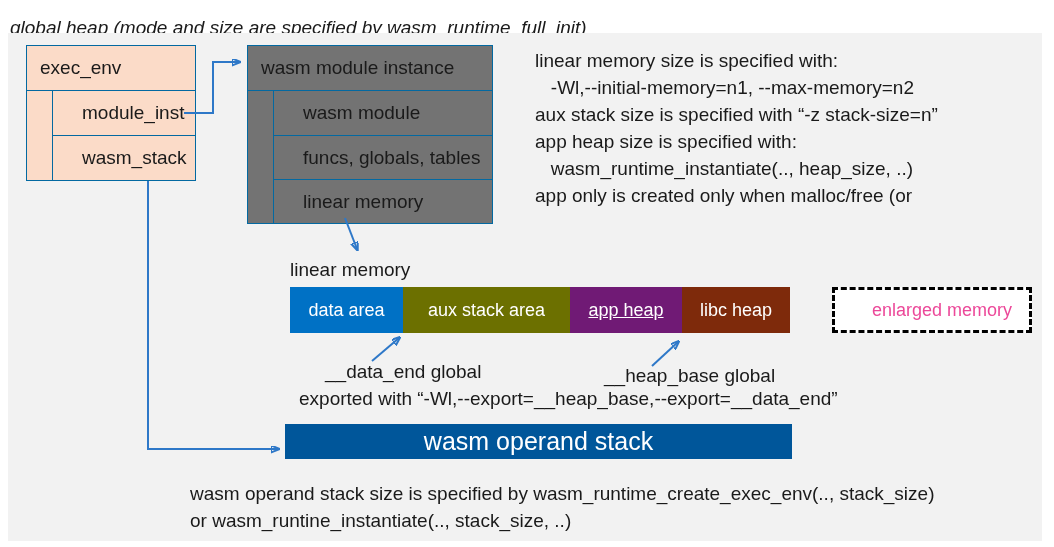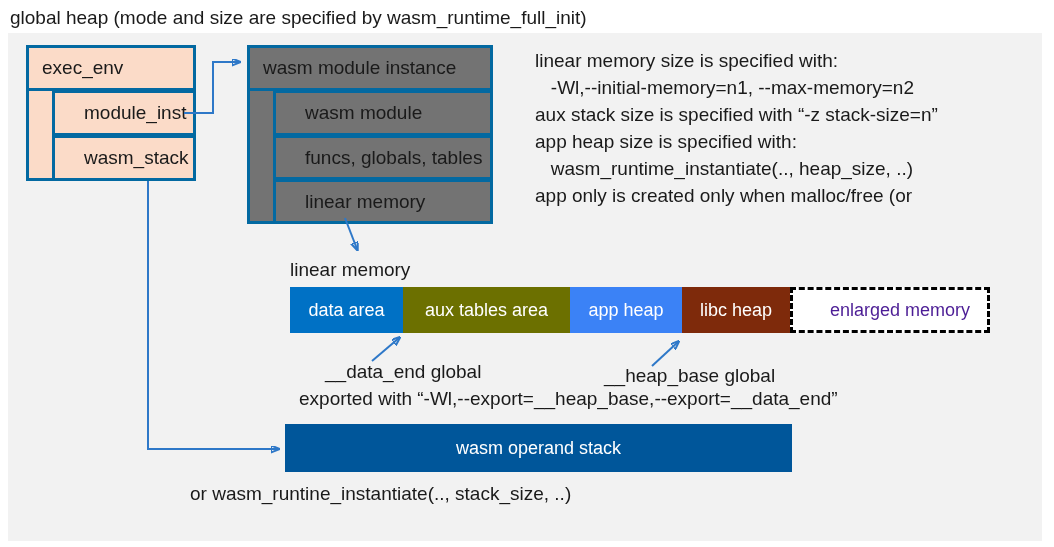--- a/index.html
+++ b/index.html
@@ -2,51 +2,51 @@
 <html><head>
 <meta charset="utf-8">
 <style>
   html,body { margin:0; padding:0; background:#ffffff; }
   #canvas {
     position:relative; width:1054px; height:547px;
     font-family:"Liberation Sans", sans-serif;
     color:#1a1a1a; overflow:hidden; background:#ffffff;
   }
   .abs { position:absolute; }
-  #page-title { left:10px; top:7px; font-size:19px; }
+  #page-title { left:10px; top:17px; font-size:19px;font-style:italic; }
   #panel { left:8px; top:33px; width:1034px; height:508px; background:#f2f2f2; }
 
   
-  .cell { position:absolute; border:3px solid #0369a1; box-sizing:border-box;
+  .cell { position:absolute; border:1px solid #0369a1; box-sizing:border-box;
           display:flex; align-items:center; font-size:19px; }
   .peach { background:#fbdbc8; }
   .cream { background:#737373; }
   .cell.header { padding-left:13px; }
   .cell.row { padding-left:29px; }
 
   
   .note-line { white-space:pre; font-size:19px; line-height:27px; }
 
   
   .seg { position:absolute; top:287px; height:46px; display:flex; align-items:center;
          justify-content:center; color:#ffffff; font-size:18px; box-sizing:border-box; }
   #seg-data     { left:290px; width:113px; background:#0071c5;text-align:right; }
   #seg-aux      { left:403px; width:167px; background:#6c7000; }
-  #seg-appheap  { left:570px; width:112px; background:#3b82f6; }
+  #seg-appheap  { left:570px; width:112px; background:#701a75;text-decoration:underline; }
   #seg-libcheap { left:682px; width:108px; background:#7e2a0b; }
-  #seg-enlarged { left:790px; width:200px; background:#ffffff; color:#4c1d95;
+  #seg-enlarged { left:832px; width:200px; background:#ffffff; color:#ec4899;
                   border:3px dashed #000000;padding-left:20px; }
 
   #lm-label { left:290px; top:259px; font-size:19px; }
   #data-end-label  { left:325px; top:361px; font-size:19px; }
   #heap-base-label { left:604px; top:365px; font-size:19px; }
   #export-line     { left:299px; top:388px; font-size:19px; }
 
-  #operand-stack { left:285px; top:424px; width:507px; height:48px; background:#00569a;
-                   color:#ffffff; font-size:18px; display:flex; align-items:center;
+  #operand-stack { left:285px; top:424px; width:507px; height:35px; background:#00569a;
+                   color:#ffffff; font-size:25px; display:flex; align-items:center;
                    justify-content:center; }
   #bottom-notes { left:190px; top:480px; }
 
   #arrow-layer { position:absolute; left:0; top:0; width:1054px; height:547px;
                  pointer-events:none; }
   #arrow-layer path, #arrow-layer polyline { fill:none; stroke:#2e78c8; stroke-width:2; }
 </style>
 </head>
 <body>
 
@@ -75,31 +75,32 @@
     <div class="note-line">linear memory size is specified with:</div>
     <div class="note-line">   -Wl,--initial-memory=n1, --max-memory=n2</div>
     <div class="note-line">aux stack size is specified with “-z stack-size=n”</div>
     <div class="note-line">app heap size is specified with:</div>
     <div class="note-line">   wasm_runtime_instantiate(.., heap_size, ..)</div>
     <div class="note-line">app only is created only when malloc/free (or</div>
   </div>
 
   <div id="lm-label" class="abs">linear memory</div>
   <div id="seg-data" class="seg">data area</div>
-  <div id="seg-aux" class="seg">aux tables area</div>
+  <div id="seg-aux" class="seg">aux stack area</div>
   <div id="seg-appheap" class="seg">app heap</div>
   <div id="seg-libcheap" class="seg">libc heap</div>
   <div id="seg-enlarged" class="seg">enlarged memory</div>
 
   <div id="data-end-label" class="abs">__data_end global</div>
   <div id="heap-base-label" class="abs">__heap_base global</div>
   <div id="export-line" class="abs">exported with “-Wl,--export=__heap_base,--export=__data_end”</div>
 
   <div id="operand-stack" class="abs">wasm operand stack</div>
   <div id="bottom-notes" class="abs">
+    <div class="note-line">wasm operand stack size is specified by wasm_runtime_create_exec_env(.., stack_size)</div>
     <div class="note-line">or wasm_runtine_instantiate(.., stack_size, ..)</div>
   </div>
 
   <svg id="arrow-layer" viewBox="0 0 1054 547" xmlns="http://www.w3.org/2000/svg">
     <defs>
       <marker id="ah" markerWidth="9" markerHeight="8" refX="7" refY="3.5" orient="auto" markerUnits="userSpaceOnUse">
         <path d="M0,0 L9,3.5 L0,7 Z" fill="#2e78c8" stroke="none"></path>
       </marker>
     </defs>
     <polyline points="184,113 213,113 213,62 239,62" marker-end="url(#ah)"></polyline>

